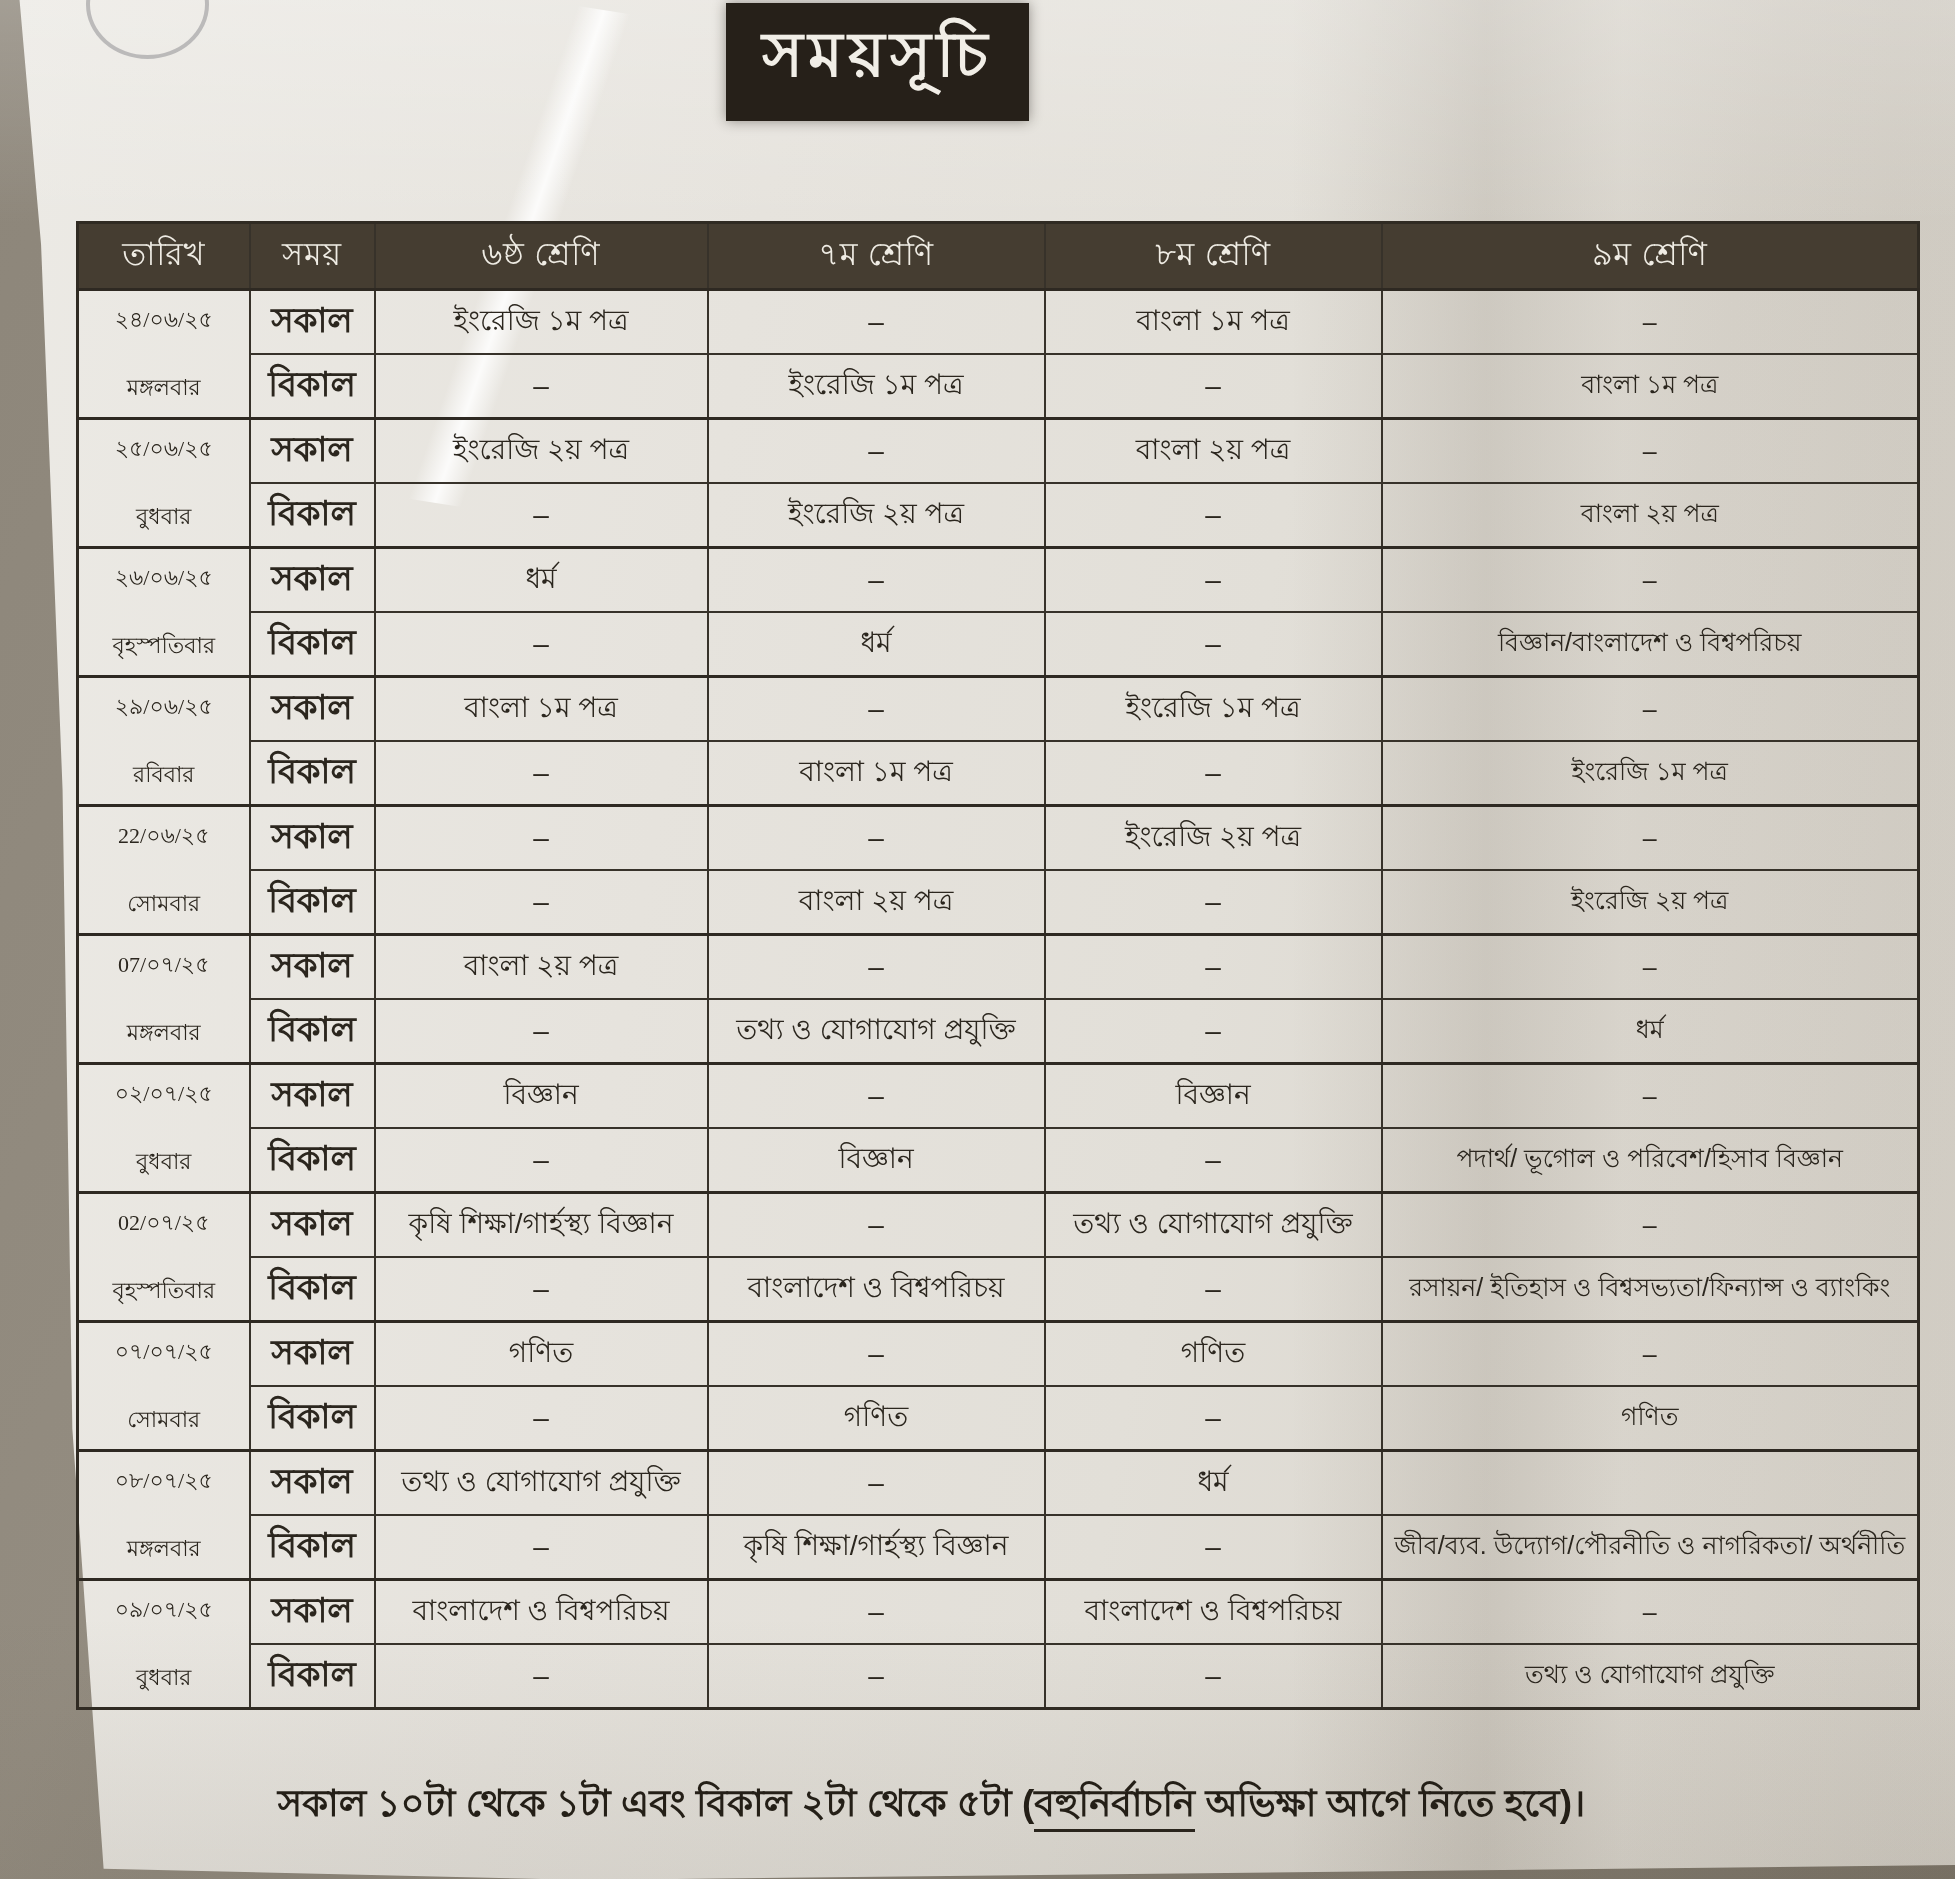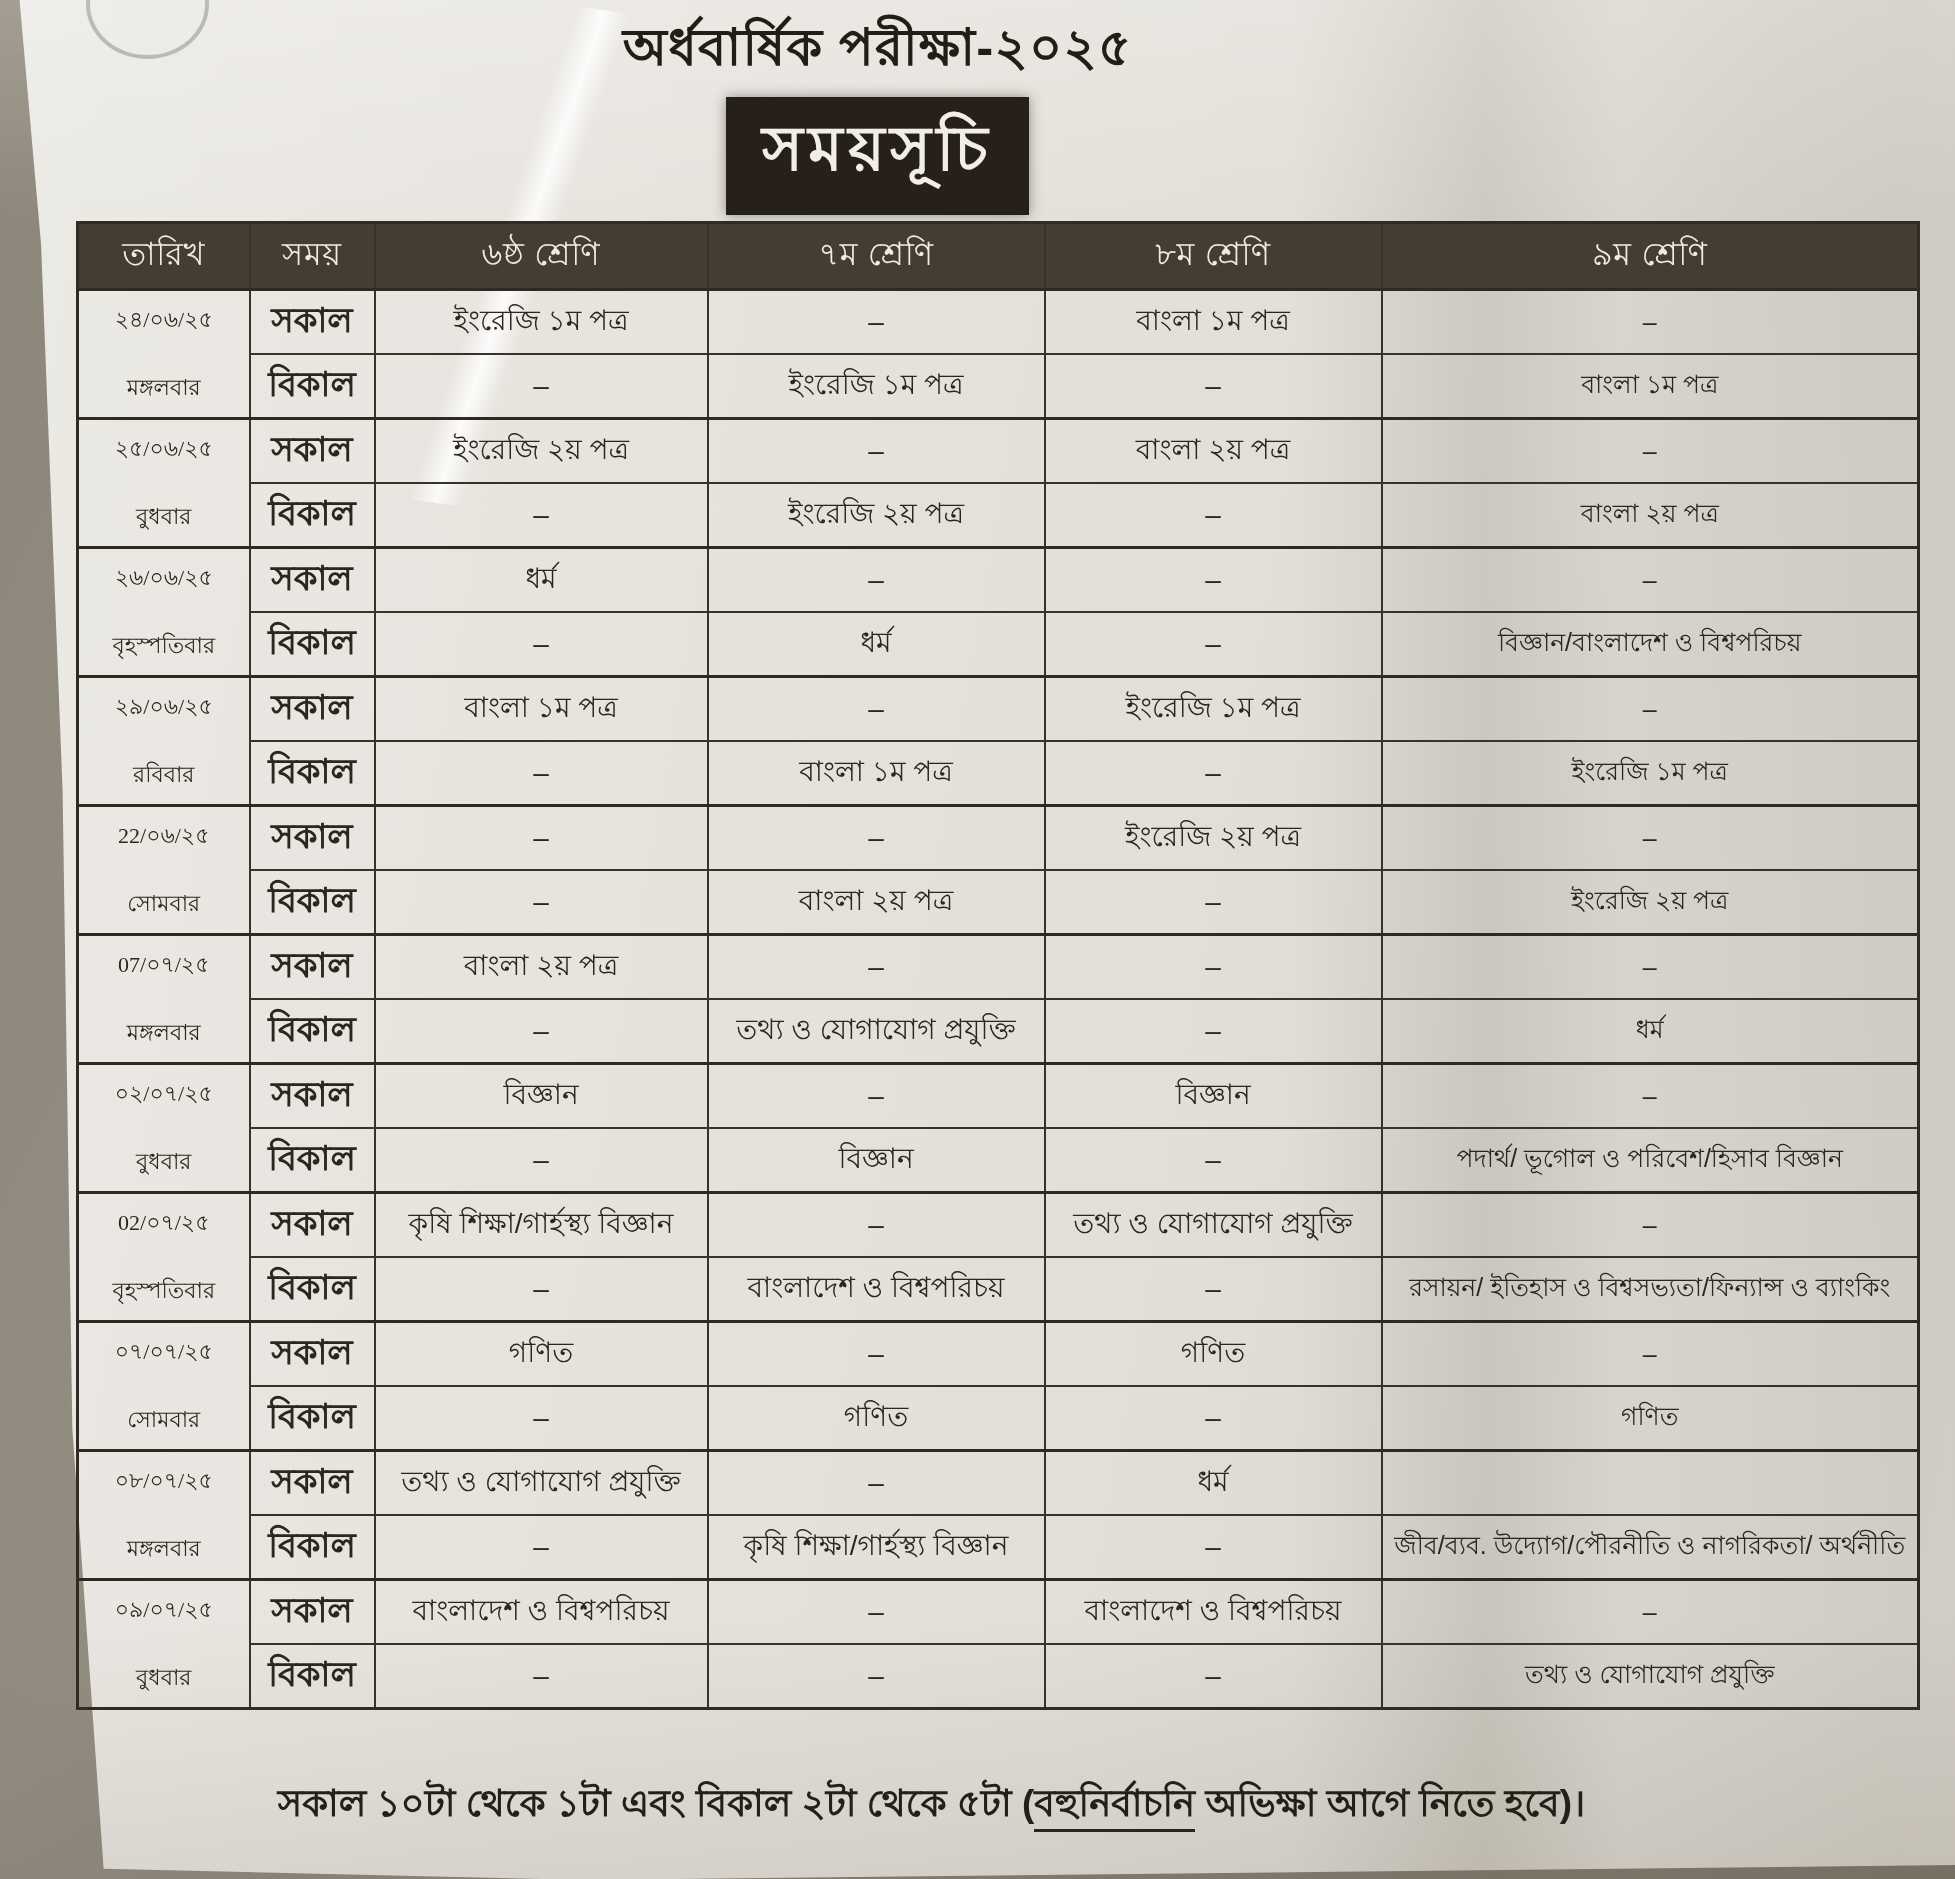--- a/index.html
+++ b/index.html
@@ -98,21 +98,20 @@
 <body>
 
 <div class="canvas">
   <div class="paper"></div>
   <div class="crease-diagonal"></div>
   <div class="fold-shadow"></div>
   <div class="bottom-shade"></div>
   <div class="stamp"></div>
 
   <div class="masthead">
-    <div class="title">অর্ধবার্ষিক পরীক্ষা-২০২৫</div>
     <div class="subtitle-box">সময়সূচি</div>
   </div>
 
   <table class="sched">
     <colgroup>
       <col class="w-date">
         <col class="w-time">
         <col class="w-c6">
         <col class="w-c7">
         <col class="w-c8">

